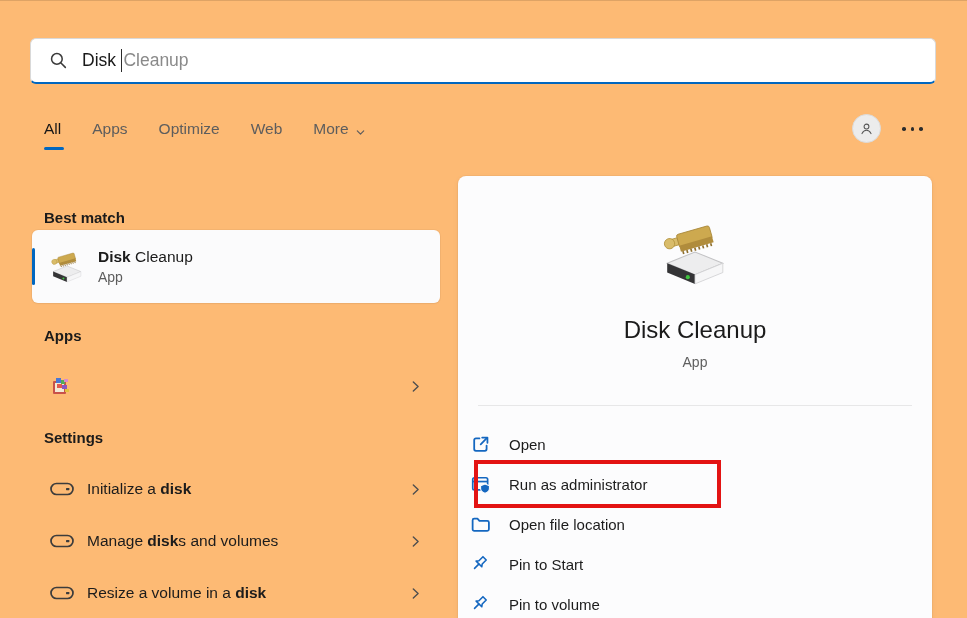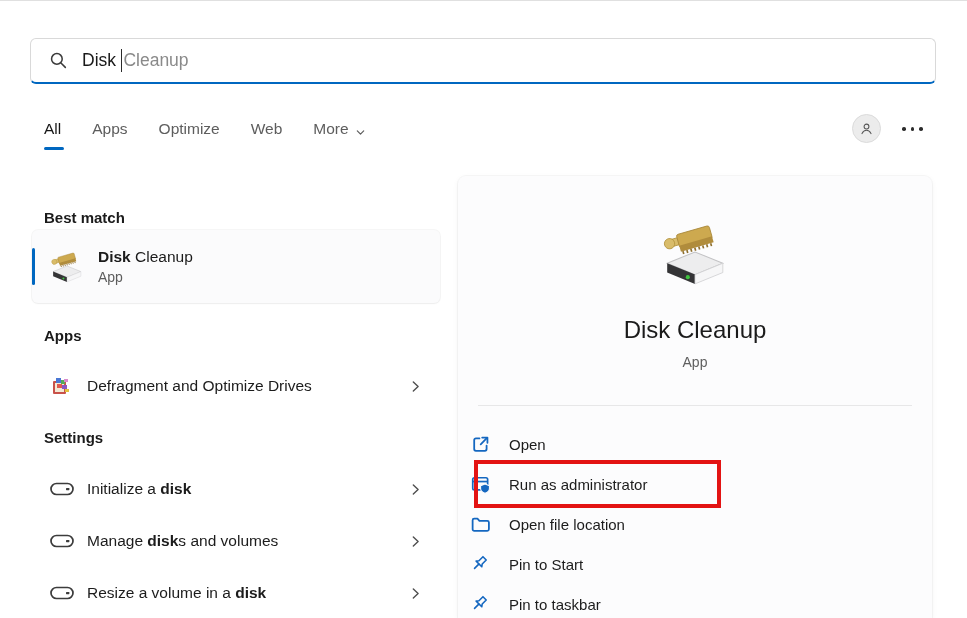--- a/index.html
+++ b/index.html
@@ -1,20 +1,20 @@
 <!DOCTYPE html>
 <html><head>
 <meta charset="utf-8">
 <style>
   * { margin:0; padding:0; box-sizing:border-box; }
   html,body { background:#e9e9ea; }
   body { font-family:"Liberation Sans", sans-serif; }
   .screen {
     position:relative; width:967px; height:618px; overflow:hidden;
-    background:#ffffff; border-top:1px solid rgba(0,0,0,.12);
+    background:#fdba74; border-top:1px solid rgba(0,0,0,.12);
   }
 
   
   .searchbar {
     position:absolute; left:30px; top:37px; width:906px; height:46px;
     background:#ffffff; border:1px solid #d9d9d9; border-bottom:2px solid #0067c0;
     border-radius:6px; display:flex; align-items:center; padding:0 18px;
   }
   .searchbar .magnifier { width:19px; height:19px; margin-right:14px; flex:0 0 auto; }
   .search-typed { font-size:17.5px; color:#191919; white-space:pre; }
@@ -168,21 +168,20 @@
         <rect x="3" y="7" width="13" height="13" rx="1" fill="#c8524a"></rect>
         <rect x="5" y="9" width="9" height="9" fill="#f3ead6"></rect>
         <rect x="6" y="4" width="5" height="5" fill="#4a77d4"></rect>
         <rect x="11" y="6" width="4" height="4" fill="#54ad57"></rect>
         <rect x="7" y="10" width="5" height="4" fill="#e05a50"></rect>
         <rect x="12" y="11" width="5" height="4" fill="#8a56c0"></rect>
         <rect x="14" y="5" width="4" height="3" fill="#d98ccd"></rect>
         <rect x="15" y="15" width="4" height="3" fill="#e3c13f"></rect>
       </svg>
     </span>
-    <span class="row-label"><span>Defragment and Optimize Drives</span><b></b><span></span></span>
     <svg class="chev" viewBox="0 0 12 12">
         <path d="M4 1.8l4.4 4.2L4 10.2" fill="none" stroke="#4f4f4f" stroke-width="1.3" stroke-linecap="round" stroke-linejoin="round"></path>
       </svg>
   </div>
 
   <div class="sec-header" style="top:428px">Settings</div>
 
   <div class="l-row" style="top:469px">
     <span class="row-icon">
       <svg viewBox="0 0 24 14" width="24" height="14">
@@ -266,20 +265,20 @@
         <span class="a-label">Pin to Start</span>
       </div>
 
       <div class="action-row">
         <svg class="a-icon" viewBox="0 0 20 20">
           <g transform="rotate(45 10 8)">
             <path d="M7.8 2.5h4.4v5.4l1.6 2.2H6.2l1.6-2.2z" fill="none" stroke="#1467c0" stroke-width="1.5" stroke-linejoin="round"></path>
             <line x1="10" y1="10.3" x2="10" y2="16" stroke="#1467c0" stroke-width="1.5" stroke-linecap="round"></line>
           </g>
         </svg>
-        <span class="a-label">Pin to taskbar</span>
+        <span class="a-label">Pin to volume</span>
       </div>
     </div>
 
     <div class="red-box"></div>
   </div>
 
 </div>
 
 </body></html>

